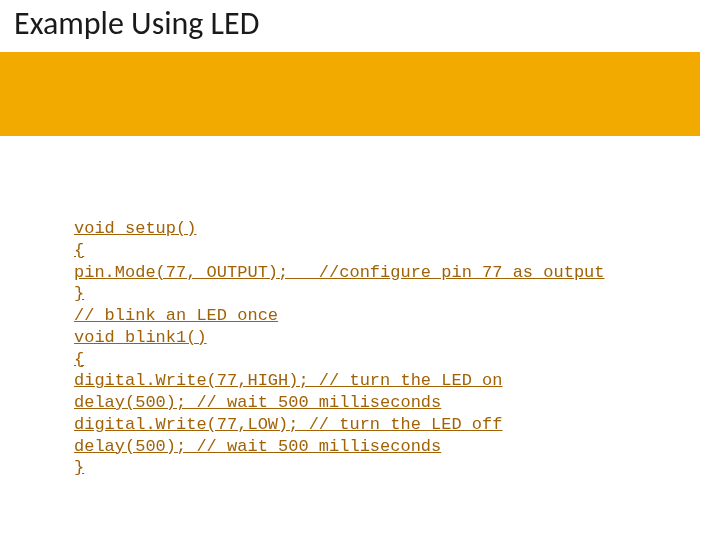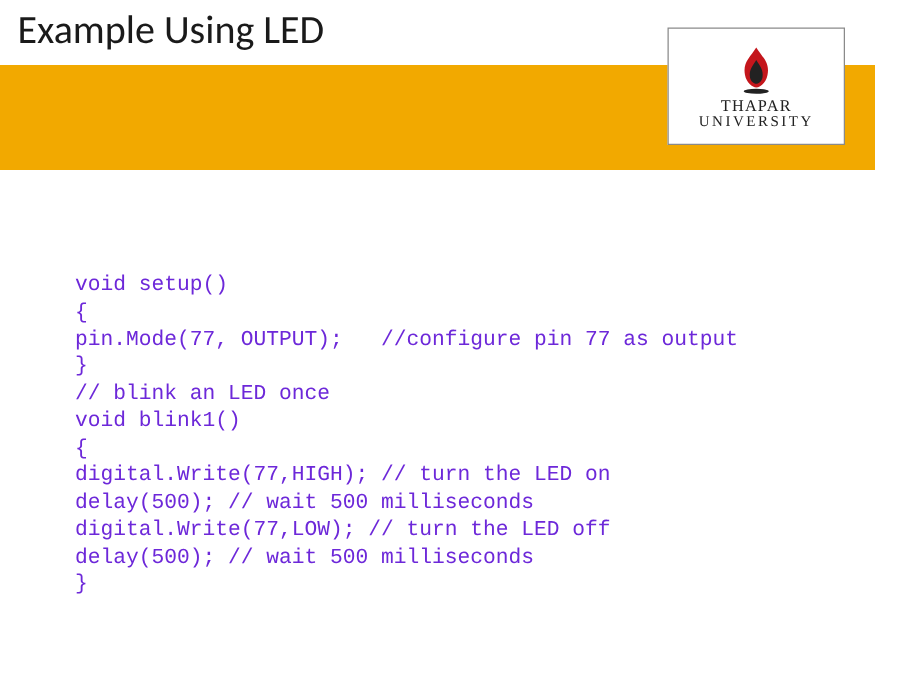--- a/index.html
+++ b/index.html
@@ -6,49 +6,36 @@
   html, body { width: 720px; height: 540px; background: #fff; font-family: Calibri, Arial, sans-serif; }
   .slide { position: relative; width: 700px; height: 540px; background: #fff; overflow: hidden; }
   .title-area { position: absolute; left: 14px; top: 4px; }
   .title-text { font-size: 32px; color: #1a1a1a; font-weight: 400; }
   .orange-band { position: absolute; left: 0; top: 52px; width: 720px; height: 84px; background: #f2a900; }
   .logo-box { position: absolute; right: 24px; top: 22px; width: 142px; height: 94px; background: #fff; border: 1px solid #8a8a8a; display: flex; flex-direction: column; align-items: center; justify-content: center; }
   .logo-flame { width: 30px; height: 40px; position: relative; margin-bottom: 2px; }
   .logo-word { font-family: Georgia, 'Times New Roman', serif; letter-spacing: 1px; color: #222; font-size: 13px; line-height: 1; text-align: center; }
   .logo-word .thin { font-weight: 400; }
   .logo-word .uni { font-weight: 400; letter-spacing: 2px; font-size: 12px; }
-  .code-block { position: absolute; left: 60px; top: 218px; font-family: "Courier New", Courier, monospace; font-size: 17px; line-height: 1.28; color: #6d28d9; white-space: pre; }
+  .code-block { position: absolute; left: 74px; top: 218px; font-family: "Courier New", Courier, monospace; font-size: 17px; line-height: 1.28; color: #a16207; white-space: pre; text-decoration: underline; }
   
   .flame-red { fill: #c4161c; }
   .flame-dark { fill: #222; }
 </style>
 </head>
 <body>
 
 <div class="slide">
 
   <div class="title-area">
     <span class="title-text">Example Using LED</span>
   </div>
 
   <div class="orange-band"></div>
 
-  <div class="logo-box">
-    <div class="logo-flame">
-      <svg viewBox="0 0 30 40" width="30" height="40">
-        <path class="flame-red" d="M15 2 C 20 10, 26 14, 24 24 C 23 30, 18 34, 15 34 C 12 34, 7 30, 6 24 C 4 14, 10 10, 15 2 Z"></path>
-        <path class="flame-dark" d="M15 12 C 18 17, 21 20, 20 26 C 19.5 29, 17 31, 15 31 C 13 31, 10.5 29, 10 26 C 9 20, 12 17, 15 12 Z"></path>
-        <ellipse class="flame-dark" cx="15" cy="37" rx="10" ry="2"></ellipse>
-      </svg>
-    </div>
-    <div class="logo-word">
-      <div class="thin">THAPAR</div>
-      <div class="uni">UNIVERSITY</div>
-    </div>
-  </div>
 
   <div class="code-block"><span>void setup()</span>
 <span>{</span>
 <span>pin.Mode(77, OUTPUT);   //configure pin 77 as output</span>
 <span>}</span>
 <span>// blink an LED once</span>
 <span>void blink1()</span>
 <span>{</span>
 <span>digital.Write(77,HIGH); // turn the LED on</span>
 <span>delay(500); // wait 500 milliseconds</span>

